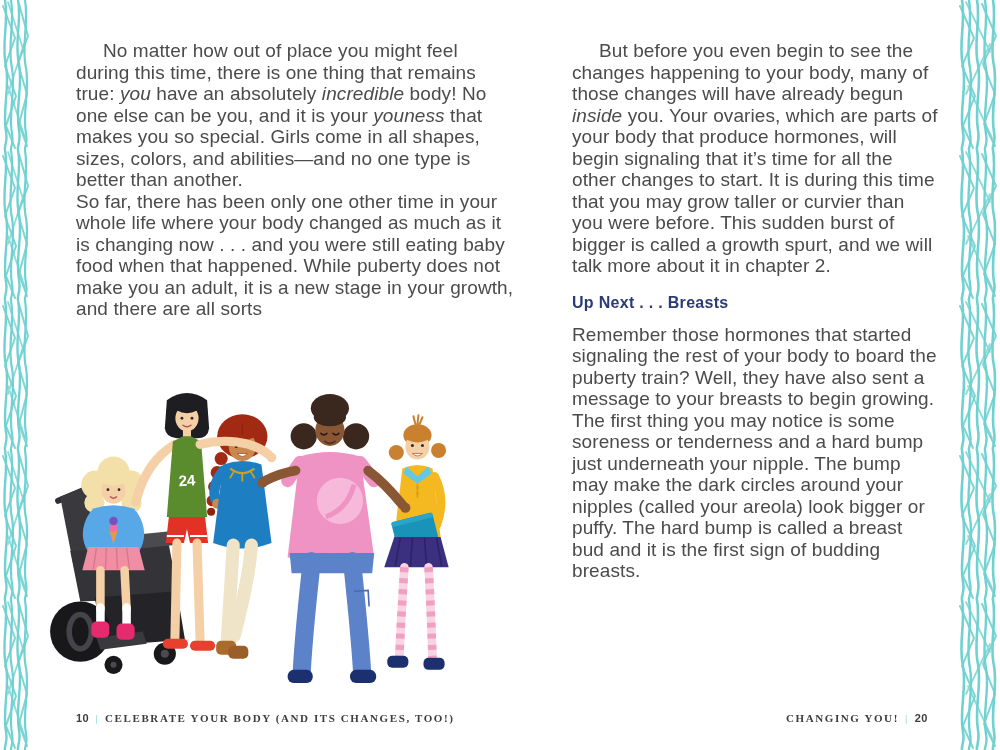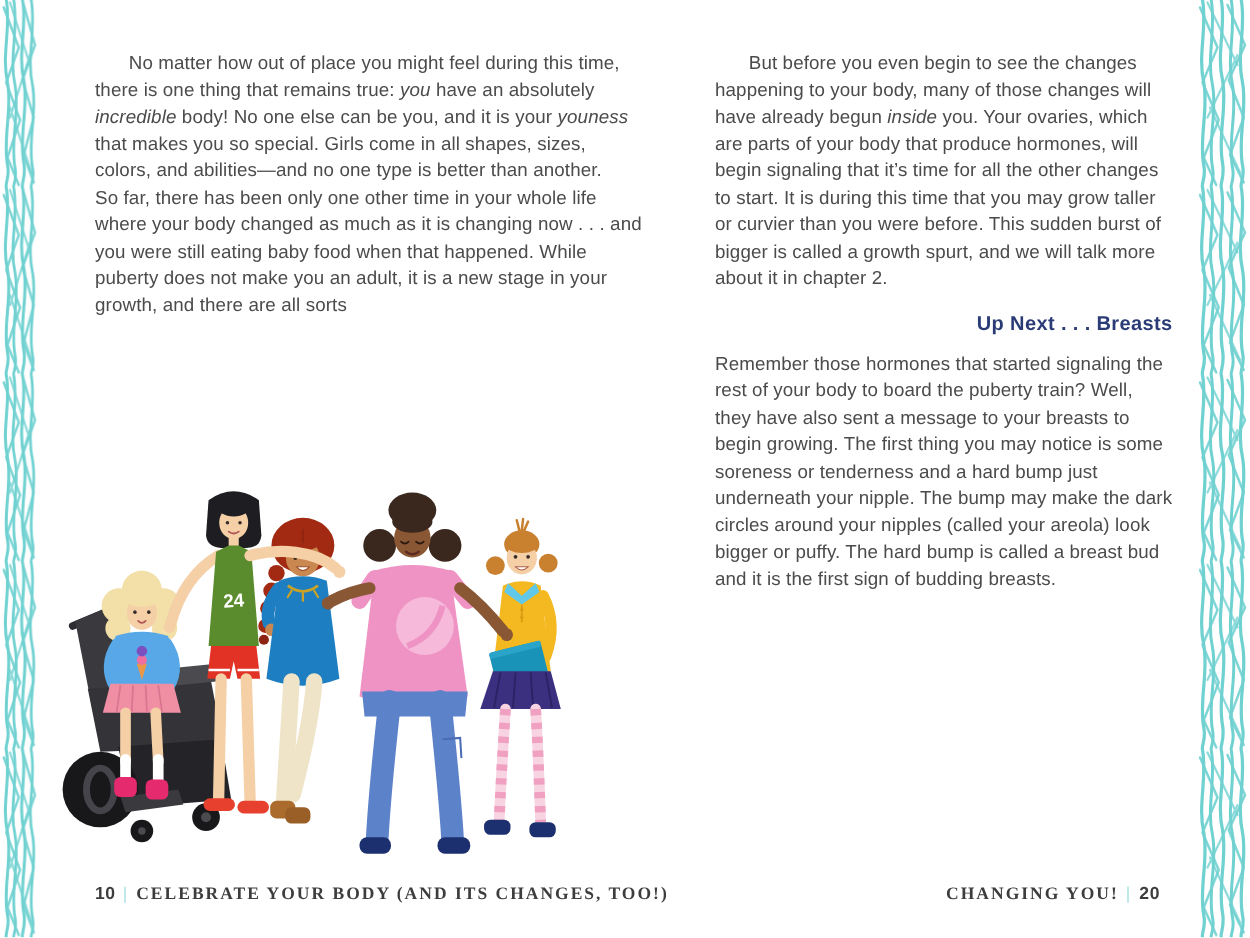--- a/index.html
+++ b/index.html
@@ -6,38 +6,38 @@
   body{
     width:1000px;height:750px;position:relative;background:#ffffff;
     font-family:"Liberation Sans", sans-serif;overflow:hidden;
   }
   .border-strip{position:absolute;top:0;height:750px;}
   .border-left{left:0;}
   .border-right{right:0;}
   .col{position:absolute;}
   .left-col{left:76px;top:40px;width:438px;}
   .right-col{left:572px;top:40px;width:366px;}
-  p.body{margin:0;font-size:15px;line-height:21.5px;color:#4b4b4b;letter-spacing:0.1px;}
+  p.body{margin:0;font-size:19px;line-height:21.5px;color:#4b4b4b;letter-spacing:0.1px;}
   .indent{text-indent:27px;}
   .it{font-style:italic;}
   h1.h-teal{
     margin:15px 0 14px 0;font-size:27px;line-height:28px;color:#17a6a7;
     font-weight:bold;letter-spacing:0.6px;
   }
   h2.h-pink{
     margin:11px 0 12px 0;font-size:21px;line-height:22px;color:#e8255c;
     font-weight:bold;letter-spacing:0.4px;
   }
   h3.h-navy{
     margin:17px 0 13px 0;font-size:16px;line-height:17px;color:#2b3b76;
-    font-weight:bold;letter-spacing:0.3px;text-align:right;
+    font-weight:bold;letter-spacing:0.3px;
   }
   .illustration{position:absolute;left:36px;top:384px;}
   .footer{
-    position:absolute;bottom:26px;font-size:14px;letter-spacing:1.6px;
+    position:absolute;bottom:26px;font-size:11px;letter-spacing:1.6px;
     color:#3d3d3d;font-family:"Liberation Serif", serif;font-weight:600;
     white-space:nowrap;
   }
   .footer-left{left:76px;}
   .footer-right{right:72px;}
   .pagenum{font-family:"Liberation Sans", sans-serif;font-weight:bold;letter-spacing:0.5px;}
   .pipe{color:#79d2d2;margin:0 6px;font-weight:normal;}
 </style>
 </head>
 <body>

